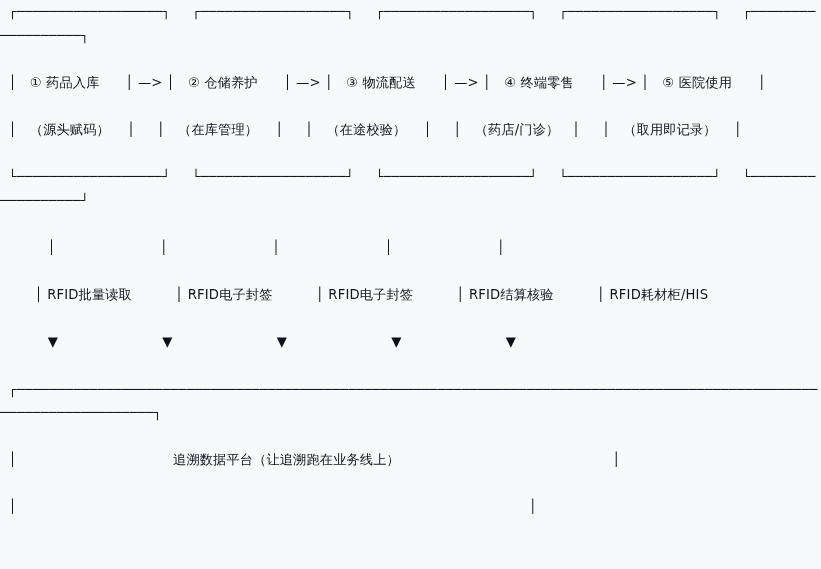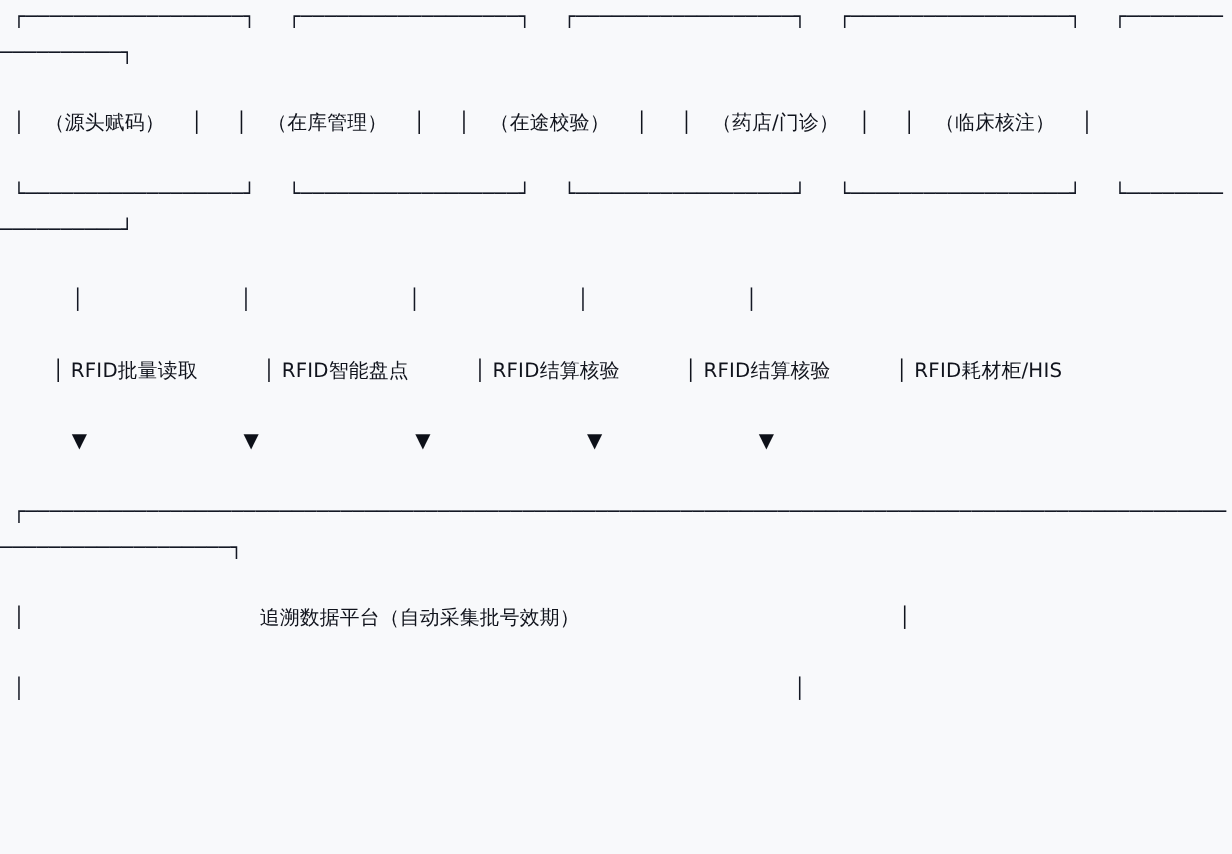--- a/index.html
+++ b/index.html
@@ -53,25 +53,26 @@
   .caption-line{ color: #10131c; }
   .marker-line { color: #0d1018; }
   .title-line  { color: #10131c; }
 </style>
 </head>
 <body>
 
 <div class="ascii-canvas">
 
   <pre class="ascii-block"><span class="flow-row rule-line">  ┌──────────────────┐     ┌──────────────────┐     ┌──────────────────┐     ┌──────────────────┐     ┌──────────────────┐</span>
-<span class="flow-row caption-line">  │   （源头赋码）    │     │   （在库管理）    │     │   （在途校验）    │     │   （药店/门诊）   │     │   （临床核注）    │</span>
+<span class="flow-row node-line">  │   ① 药品入库      │ —&gt; │   ② 仓储养护      │ —&gt; │   ③ 物流配送      │ —&gt; │   ④ 终端零售      │ —&gt; │   ⑤ 医院使用      │</span>
+<span class="flow-row caption-line">  │   （源头赋码）    │     │   （在库管理）    │     │   （在途校验）    │     │   （药店/门诊）   │     │   （取用即记录）    │</span>
 <span class="flow-row rule-line">  └──────────────────┘     └──────────────────┘     └──────────────────┘     └──────────────────┘     └──────────────────┘</span>
 <span class="detail-row pipe-line">           │                        │                        │                        │                        │</span>
-<span class="detail-row node-line">        │ RFID批量读取          │ RFID智能盘点          │ RFID结算核验          │ RFID结算核验          │ RFID耗材柜/HIS</span>
+<span class="detail-row node-line">        │ RFID批量读取          │ RFID电子封签          │ RFID电子封签          │ RFID结算核验          │ RFID耗材柜/HIS</span>
 <span class="detail-row marker-line">           ▼                        ▼                        ▼                        ▼                        ▼</span>
 <span class="platform-row rule-line">  ┌──────────────────────────────────────────────────────────────────────────────────────────────────────────────────────┐</span>
-<span class="platform-row title-line">  │                                    追溯数据平台（自动采集批号效期）                                                 │</span>
+<span class="platform-row title-line">  │                                    追溯数据平台（让追溯跑在业务线上）                                                 │</span>
 <span class="platform-row pipe-line">  │                                                                                                                      │</span>
 
 
 </pre>
 
 </div>
 
 </body></html>

